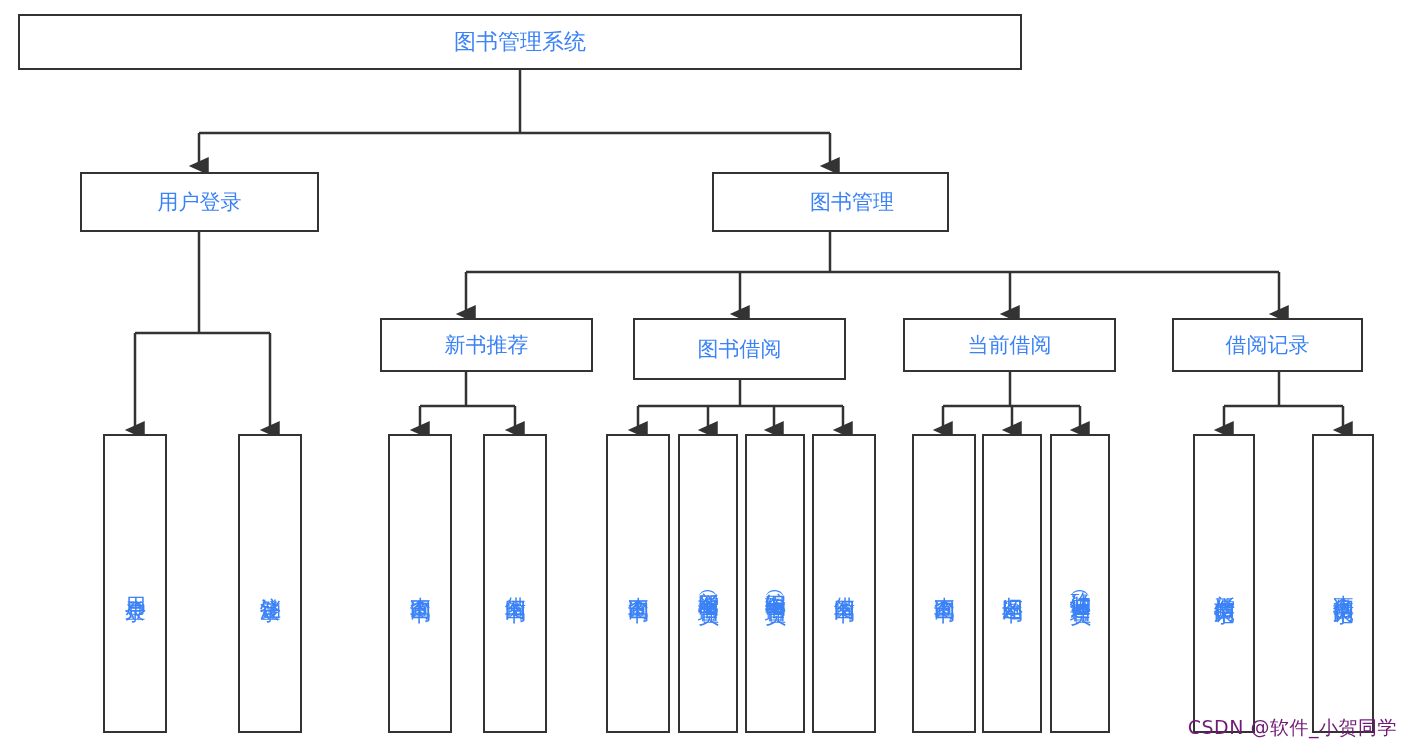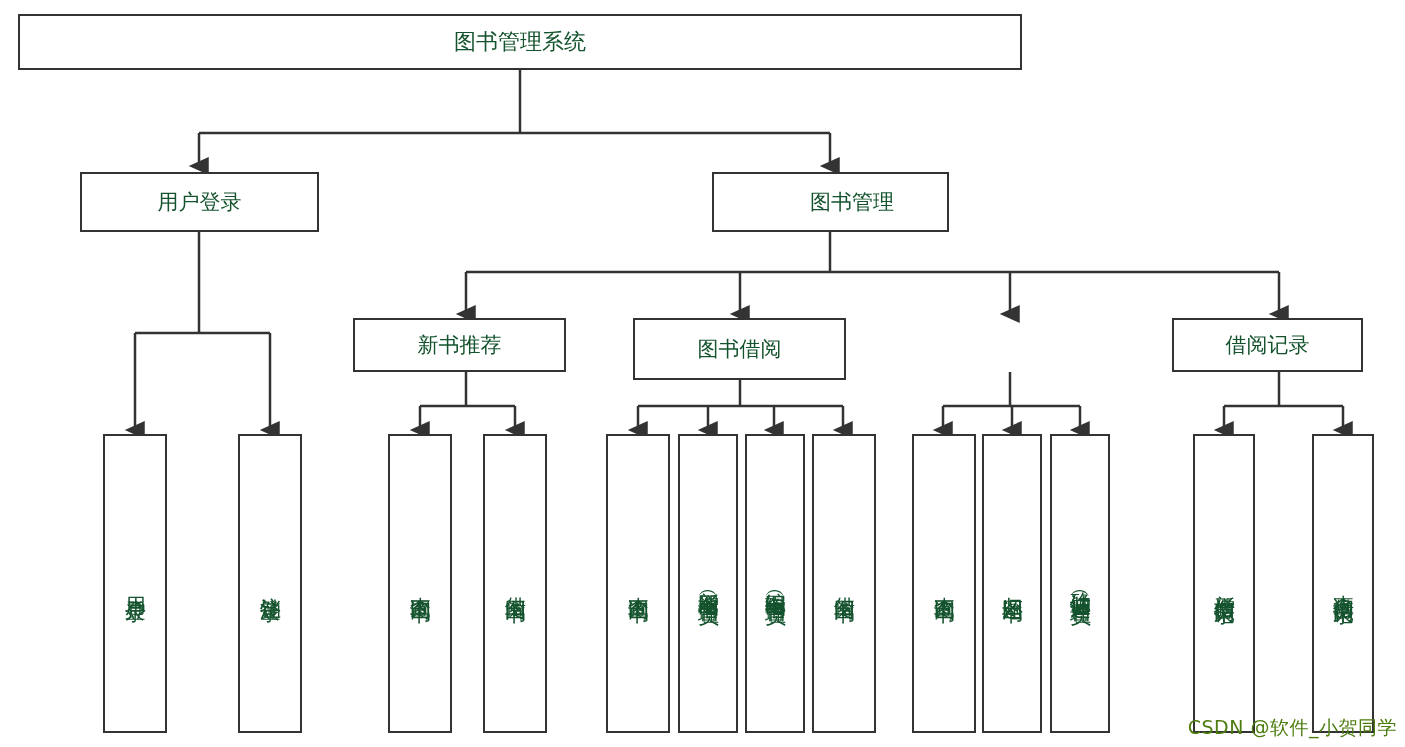--- a/index.html
+++ b/index.html
@@ -26,21 +26,21 @@
     height: 747px;
   }
   .node {
     position: absolute;
     box-sizing: border-box;
     background: #ffffff;
     border: 2.5px solid #333333;
     display: flex;
     align-items: center;
     justify-content: center;
-    color: #14532d;
+    color: #3b82f6;
     line-height: 1.28;
     text-align: center;
     z-index: 3;
   }
   .node.root {
     font-size: 22px;
   }
   .node.level2 {
     font-size: 21px;
   }
@@ -55,21 +55,21 @@
   }
   .node.leaf .leaf-label {
     display: block;
     max-height: 100%;
   }
   .watermark {
     position: absolute;
     right: 8px;
     bottom: 6px;
     font-size: 19px;
-    color: #4d7c0f;
+    color: #701a75;
     z-index: 5;
     white-space: nowrap;
     letter-spacing: 0.5px;
   }
 </style>
 </head>
 <body>
 
 <div id="diagram-root">
 
@@ -129,26 +129,29 @@
     <span>图书管理系统</span>
   </div>
 
   <div class="node level2" style="left:80px; top:172px; width:239px; height:60px;">
     <span>用户登录</span>
   </div>
   <div class="node level2" style="left:712px; top:172px; width:237px; height:60px;padding-left:43px;">
     <span>图书管理</span>
   </div>
 
-  <div class="node level2" style="left:353px; top:318px; width:213px; height:54px;">
+  <div class="node level2" style="left:380px; top:318px; width:213px; height:54px;">
     <span>新书推荐</span>
   </div>
   <div class="node level2" style="left:633px; top:318px; width:213px; height:62px;">
     <span>图书借阅</span>
   </div>
+  <div class="node level2" style="left:903px; top:318px; width:213px; height:54px;">
+    <span>当前借阅</span>
+  </div>
   <div class="node level2" style="left:1172px; top:318px; width:191px; height:54px;">
     <span>借阅记录</span>
   </div>
 
   <div class="node leaf" style="left:103px; top:434px; width:64px; height:299px;">
     <span class="leaf-label">用户登录</span>
   </div>
   <div class="node leaf" style="left:238px; top:434px; width:64px; height:299px;">
     <span class="leaf-label">注销登录</span>
   </div>

